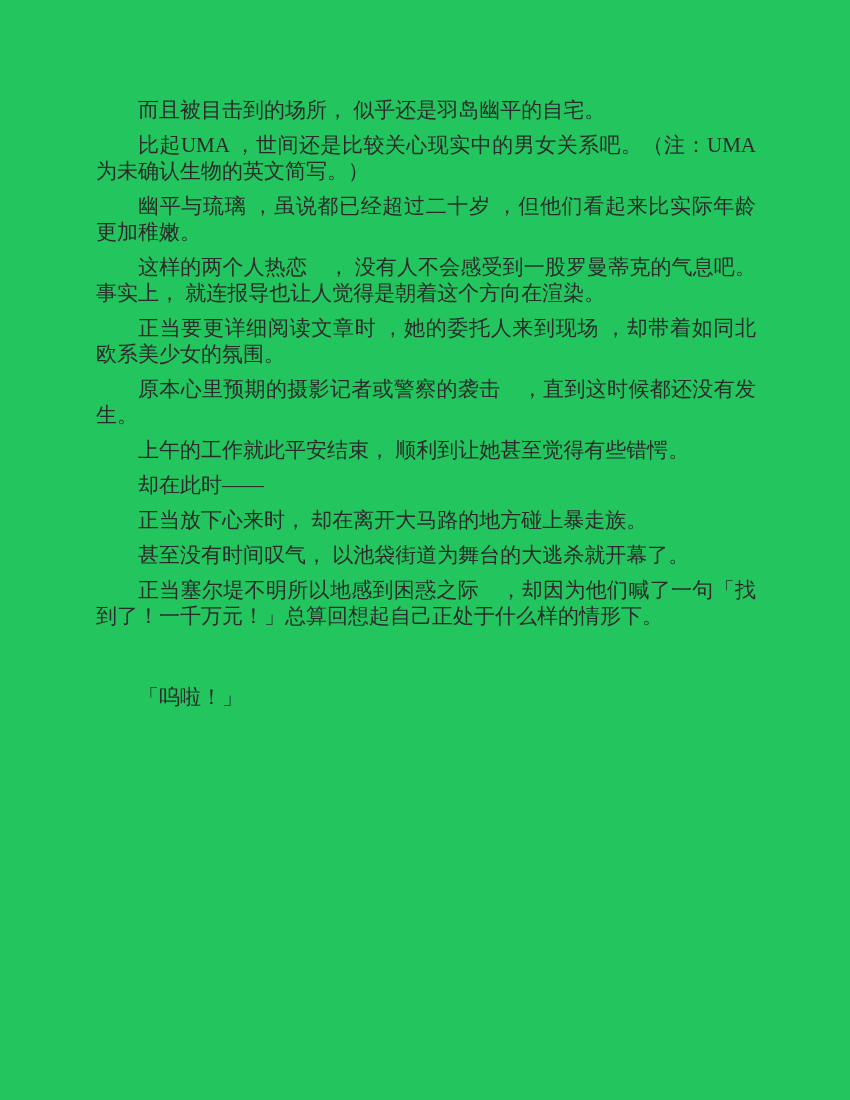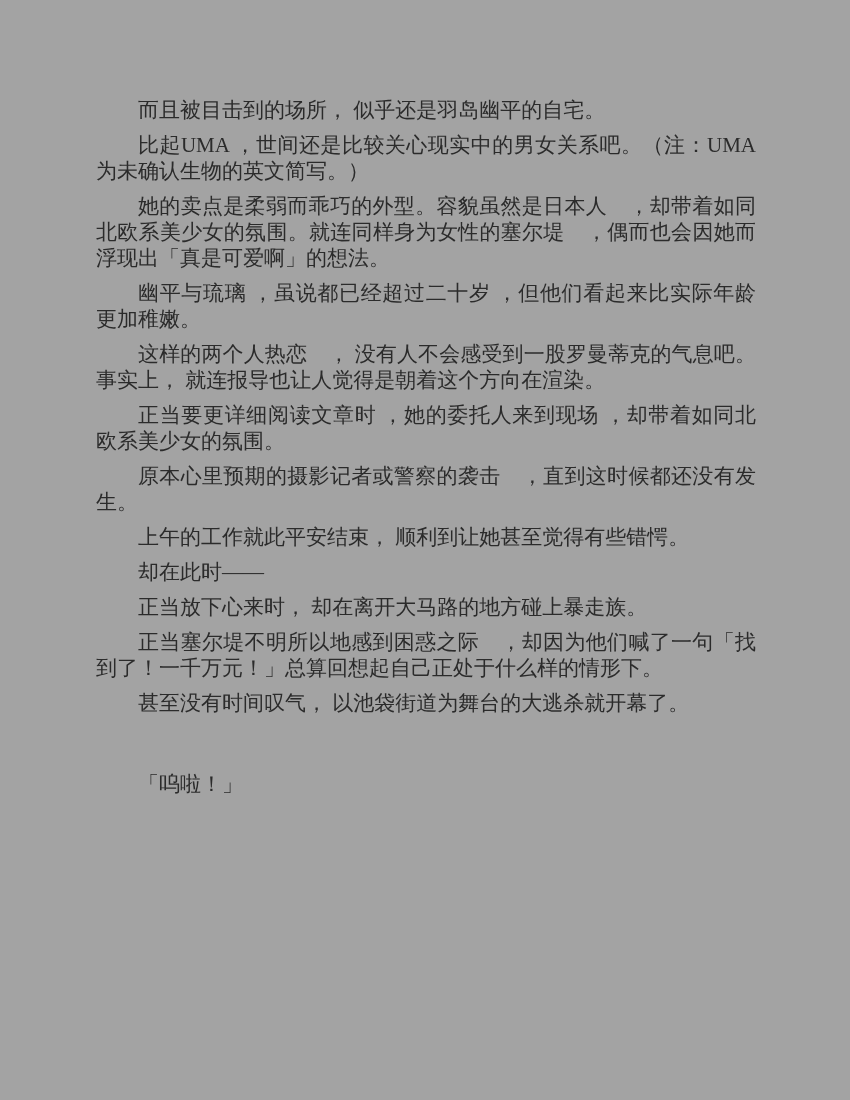--- a/index.html
+++ b/index.html
@@ -10,21 +10,21 @@
     width: 850px;
     height: 1100px;
     background: #ffffff;
     overflow: hidden;
   }
   .page {
     box-sizing: border-box;
     width: 850px;
     height: 1100px;
     padding: 97px 0 0 96px;
-    background: #a3a3a3;
+    background: #22c55e;
   }
   .text-block {
     width: 660px;
     font-family: "Liberation Serif", "DejaVu Serif", serif;
     font-size: 21px;
     line-height: 26px;
     color: #2b2b2b;
     text-align: justify;
     text-justify: inter-ideograph;
   }
@@ -37,26 +37,25 @@
     height: 46px;
   }
 </style>
 </head>
 <body>
 
 <div class="page">
   <div class="text-block">
     <p>而且被目击到的场所， 似乎还是羽岛幽平的自宅。</p>
     <p>比起UMA ，世间还是比较关心现实中的男女关系吧。（注：UMA 为未确认生物的英文简写。）</p>
-    <p>她的卖点是柔弱而乖巧的外型。容貌虽然是日本人　，却带着如同北欧系美少女的氛围。就连同样身为女性的塞尔堤　，偶而也会因她而浮现出「真是可爱啊」的想法。</p>
     <p>幽平与琉璃 ，虽说都已经超过二十岁 ，但他们看起来比实际年龄更加稚嫩。</p>
     <p>这样的两个人热恋　， 没有人不会感受到一股罗曼蒂克的气息吧。事实上， 就连报导也让人觉得是朝着这个方向在渲染。</p>
     <p>正当要更详细阅读文章时 ，她的委托人来到现场 ，却带着如同北欧系美少女的氛围。</p>
     <p>原本心里预期的摄影记者或警察的袭击　，直到这时候都还没有发生。</p>
     <p>上午的工作就此平安结束， 顺利到让她甚至觉得有些错愕。</p>
     <p>却在此时——</p>
     <p>正当放下心来时， 却在离开大马路的地方碰上暴走族。</p>
+    <p>甚至没有时间叹气， 以池袋街道为舞台的大逃杀就开幕了。</p>
     <p>正当塞尔堤不明所以地感到困惑之际　，却因为他们喊了一句「找到了！一千万元！」总算回想起自己正处于什么样的情形下。</p>
-    <p>甚至没有时间叹气， 以池袋街道为舞台的大逃杀就开幕了。</p>
     <div class="scene-break"></div>
     <p>「呜啦！」</p>
   </div>
 </div>
 
 </body></html>

